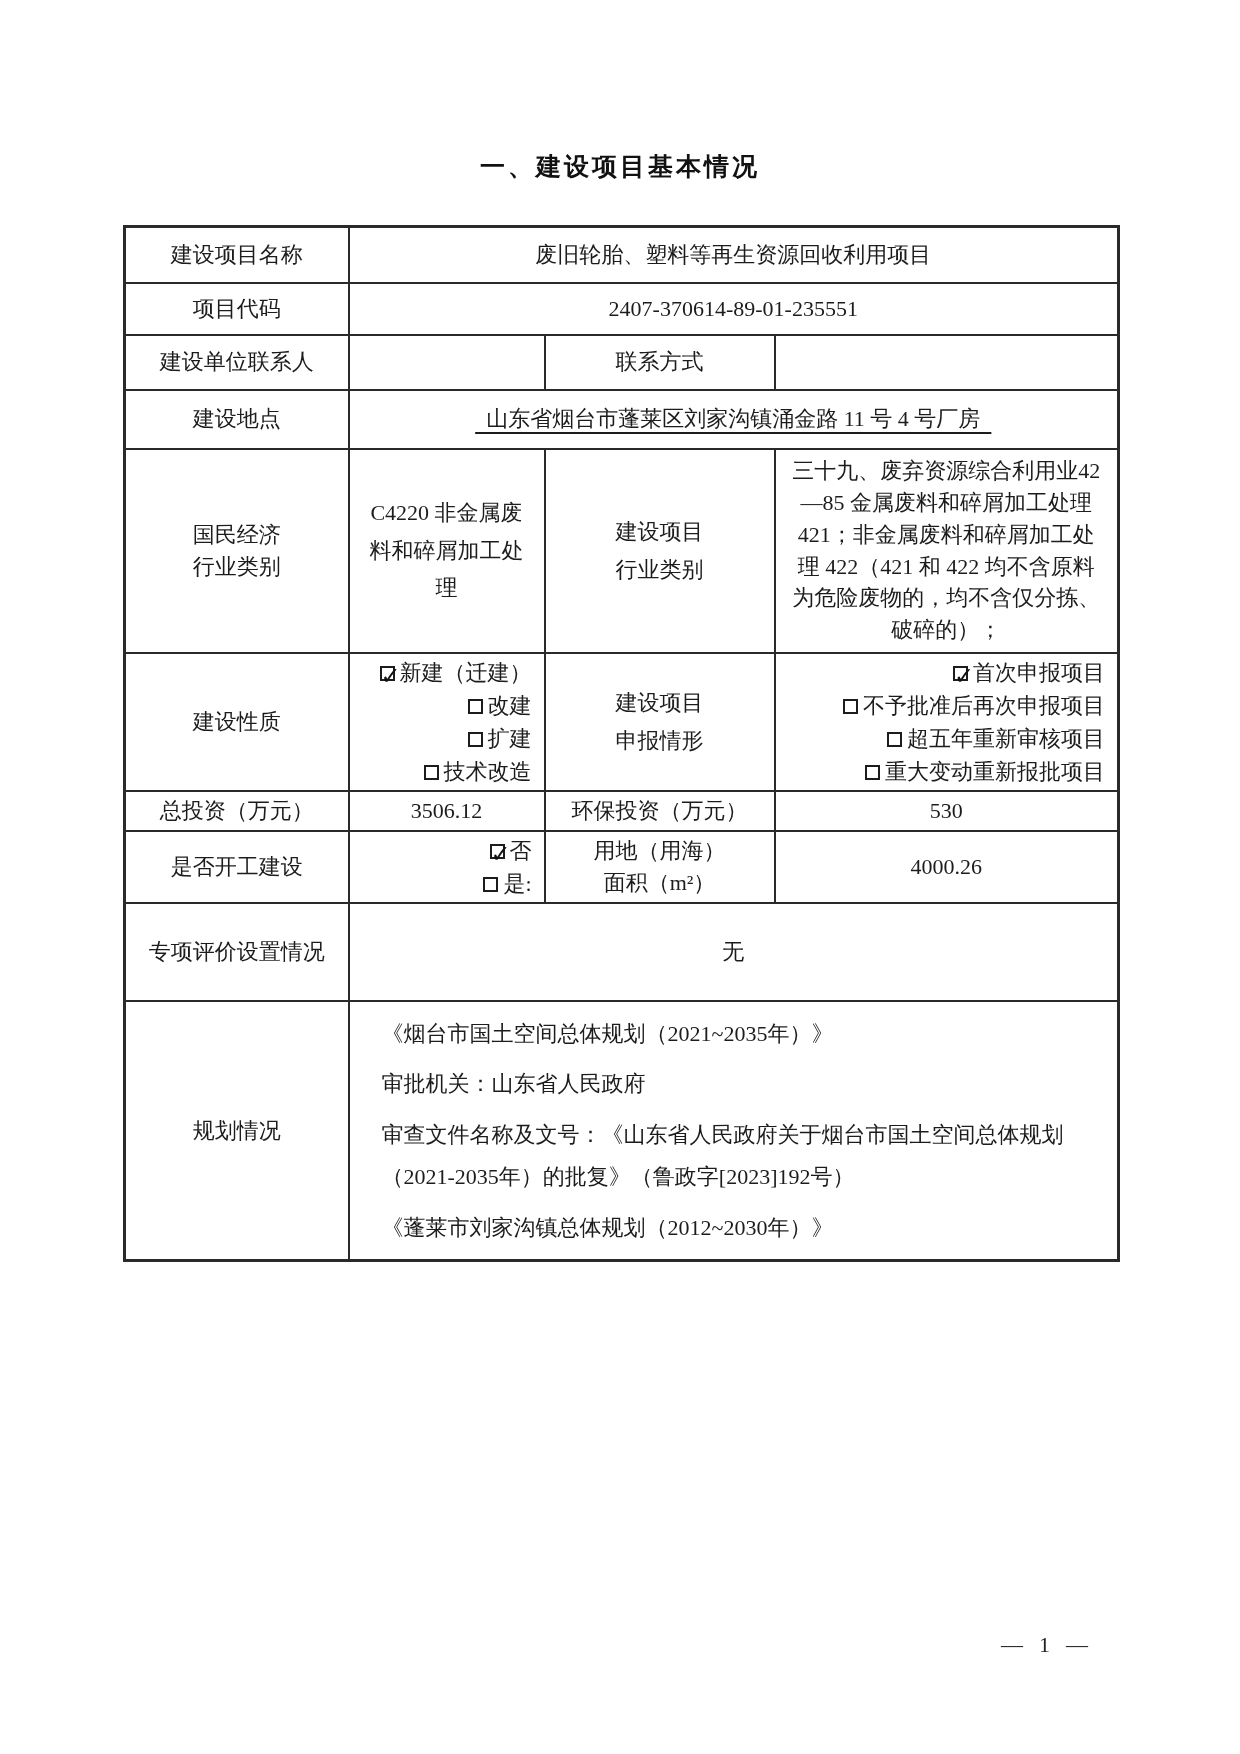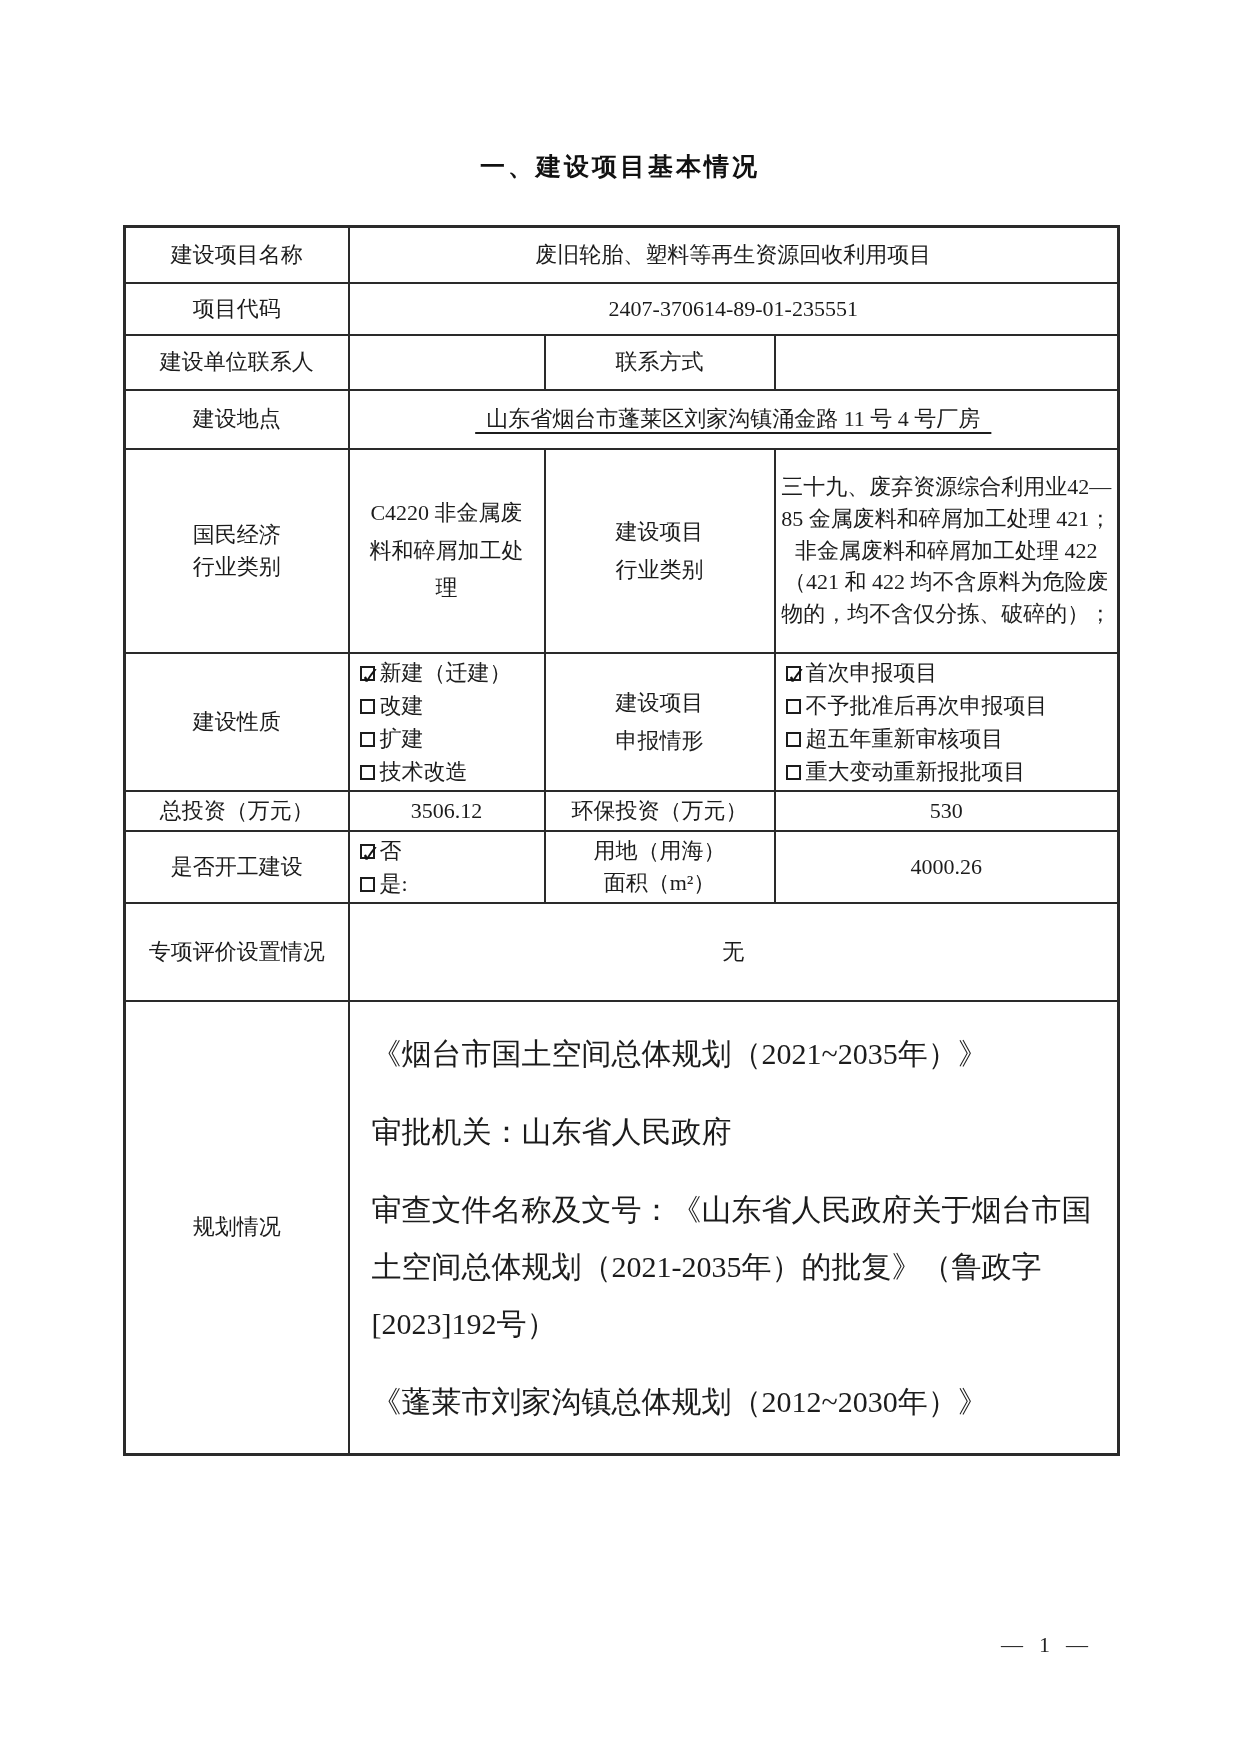--- a/index.html
+++ b/index.html
@@ -34,21 +34,21 @@
     border-collapse: collapse;
     table-layout: fixed;
     border: 3px solid #2a2a2a;
   }
   table.form td {
     border: 2px solid #2a2a2a;
     text-align: center;
     vertical-align: middle;
     font-size: 22px;
     line-height: 1.45;
-    padding: 2px 2px;
+    padding: 2px 12px;
     overflow: hidden;
     color: #1c1c1c;
   }
   td.pre { white-space: pre-line; }
   .wrap-left {
     text-align: left;
     padding: 4px 8px 4px 10px;
     line-height: 1.48;
   }
   .uline {
@@ -59,21 +59,21 @@
   .coord-cell { white-space: pre; font-size: 22px; letter-spacing: 0.5px; }
   .coord-num {
     text-decoration: underline;
     text-underline-offset: 6px;
     white-space: pre;
   }
   ul.opts {
     list-style: none;
     margin: 0;
     padding: 0 0 0 8px;
-    text-align: left;
+    text-align: right;
   }
   ul.opts li { line-height: 1.5; white-space: nowrap; }
   .checkbox {
     display: inline-block;
     width: 15px;
     height: 15px;
     border: 2px solid #1c1c1c;
     position: relative;
     margin-right: 5px;
     vertical-align: -1px;
@@ -84,25 +84,25 @@
     position: absolute;
     left: -1px;
     top: -10px;
     font-size: 24px;
     font-weight: bold;
     color: #111;
     font-family: "DejaVu Sans", sans-serif;
   }
   .planning-cell { vertical-align: middle; }
   .planning-cell p {
-    margin: 21px 0;
+    margin: 9px 0;
     text-align: left;
     padding: 0 14px 0 20px;
     line-height: 1.9;
-    font-size: 30px;
+    font-size: 22px;
   }
   .page-footer {
     position: absolute;
     top: 1632px;
     right: 152px;
     font-size: 22px;
     color: #222;
     display: flex;
     align-items: center;
     gap: 16px;

